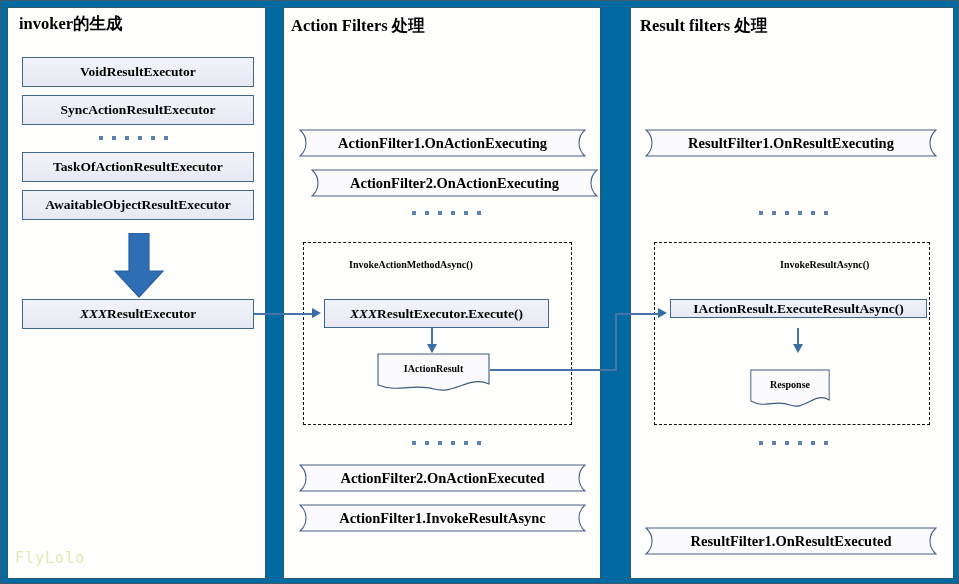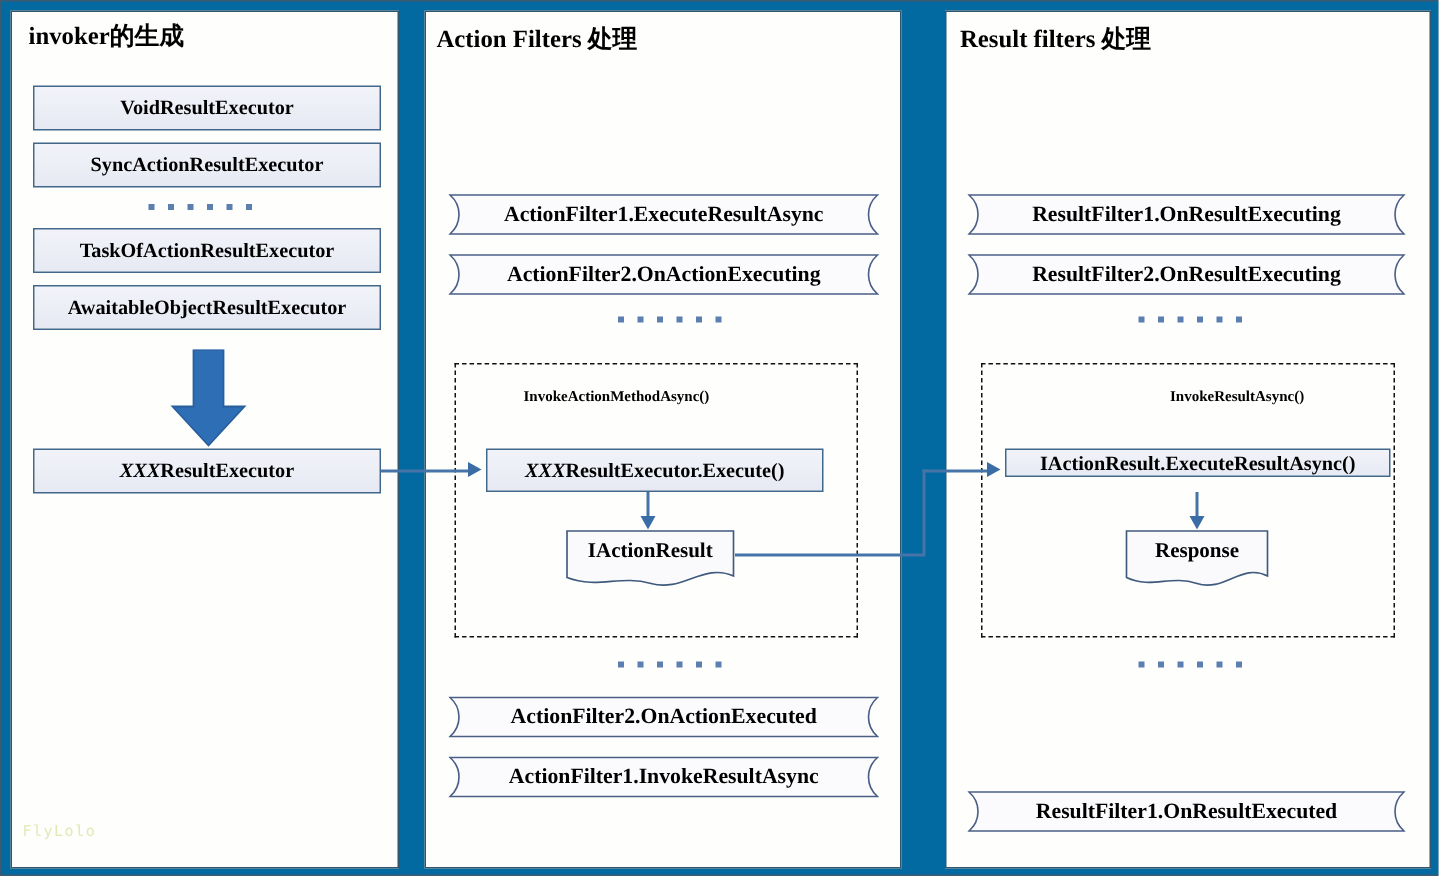--- a/index.html
+++ b/index.html
@@ -92,21 +92,21 @@
   }
   .doc-label {
     position: absolute;
     left: 0;
     top: 0;
     width: 100%;
     display: flex;
     align-items: center;
     justify-content: center;
     font-weight: bold;
-    font-size: 14px;
+    font-size: 10px;
     color: #000000;
     white-space: nowrap;
     pointer-events: none;
   }
 
   
   .dash-group {
     position: absolute;
     box-sizing: border-box;
     border: 1.4px dashed #111111;
@@ -158,21 +158,21 @@
 
   
   .block-arrow {
     position: absolute;
   }
 
   
   .watermark {
     position: absolute;
     font-family: "DejaVu Sans Mono", "Liberation Mono", monospace;
-    font-size: 10px;
+    font-size: 15px;
     color: #e3e9b4;
     letter-spacing: 1px;
     white-space: nowrap;
   }
 </style>
 </head>
 <body>
 
 <div id="canvas">
 
@@ -217,24 +217,24 @@
 
   <div class="watermark" style="left:14px; top:548px;">FlyLolo</div>
 
   <div class="panel" style="left:282px; top:6px; width:318px; height:572px;"></div>
   <div class="panel-title" style="left:290px; top:14px;">Action Filters 处理</div>
 
   <div class="flag-box" style="left:298px; top:128px; width:287px; height:28px;">
     <svg viewBox="0 0 287 28" preserveAspectRatio="none" xmlns="http://www.w3.org/2000/svg">
       <path d="M1,1 L286,1 C278,8 278,20 286,27 L1,27 C9,20 9,8 1,1 Z" fill="#fbfbfd" stroke="#4b5f86" stroke-width="1.1"></path>
     </svg>
-    <div class="flag-label">ActionFilter1.ExecuteResultAsync</div>
-  </div>
-
-  <div class="flag-box" style="left:298px; top:168px; width:287px; height:28px;">
+    <div class="flag-label">ActionFilter1.OnActionExecuting</div>
+  </div>
+
+  <div class="flag-box" style="left:310px; top:168px; width:287px; height:28px;">
     <svg viewBox="0 0 287 28" preserveAspectRatio="none" xmlns="http://www.w3.org/2000/svg">
       <path d="M1,1 L286,1 C278,8 278,20 286,27 L1,27 C9,20 9,8 1,1 Z" fill="#fbfbfd" stroke="#4b5f86" stroke-width="1.1"></path>
     </svg>
     <div class="flag-label">ActionFilter2.OnActionExecuting</div>
   </div>
 
   <div class="dots" style="left:411px; top:210px;">
     <span></span>
       <span></span>
       <span></span>
@@ -287,47 +287,41 @@
   <div class="panel" style="left:629px; top:6px; width:324px; height:572px;"></div>
   <div class="panel-title" style="left:639px; top:14px;">Result filters 处理</div>
 
   <div class="flag-box" style="left:644px; top:128px; width:292px; height:28px;">
     <svg viewBox="0 0 292 28" preserveAspectRatio="none" xmlns="http://www.w3.org/2000/svg">
       <path d="M1,1 L291,1 C283,8 283,20 291,27 L1,27 C9,20 9,8 1,1 Z" fill="#fbfbfd" stroke="#4b5f86" stroke-width="1.1"></path>
     </svg>
     <div class="flag-label">ResultFilter1.OnResultExecuting</div>
   </div>
 
-  <div class="flag-box" style="left:644px; top:168px; width:292px; height:28px;">
-    <svg viewBox="0 0 292 28" preserveAspectRatio="none" xmlns="http://www.w3.org/2000/svg">
-      <path d="M1,1 L291,1 C283,8 283,20 291,27 L1,27 C9,20 9,8 1,1 Z" fill="#fbfbfd" stroke="#4b5f86" stroke-width="1.1"></path>
-    </svg>
-    <div class="flag-label">ResultFilter2.OnResultExecuting</div>
-  </div>
 
   <div class="dots" style="left:758px; top:210px;">
     <span></span>
       <span></span>
       <span></span>
       <span></span>
       <span></span>
       <span></span>
   </div>
 
   <div class="dash-group" style="left:653px; top:241px; width:276px; height:183px;"></div>
   <div class="dash-title" style="left:779px; top:258px;">InvokeResultAsync()</div>
 
   <div class="rect-box" style="left:669px; top:298px; width:257px; height:19px;">
     <span>IActionResult.ExecuteResultAsync()</span>
   </div>
 
   <div class="conn conn-v" style="left:796px; top:327px; height:18px;"></div>
   <div class="arrowhead arrow-down" style="left:792px; top:343px;"></div>
 
-  <div class="doc-box" style="left:749px; top:352px; width:96px; height:40px;">
+  <div class="doc-box" style="left:749px; top:368px; width:80px; height:40px;">
     <svg viewBox="0 0 96 40" preserveAspectRatio="none" xmlns="http://www.w3.org/2000/svg">
       <path d="M1,1 L95,1 L95,31 C78,22 66,42 48,36 C30,30 18,40 1,32 Z" fill="#fafafc" stroke="#3f5a7c" stroke-width="1.1"></path>
     </svg>
     <div class="doc-label" style="height:30px;">Response</div>
   </div>
 
   <div class="dots" style="left:758px; top:440px;">
     <span></span>
       <span></span>
       <span></span>

